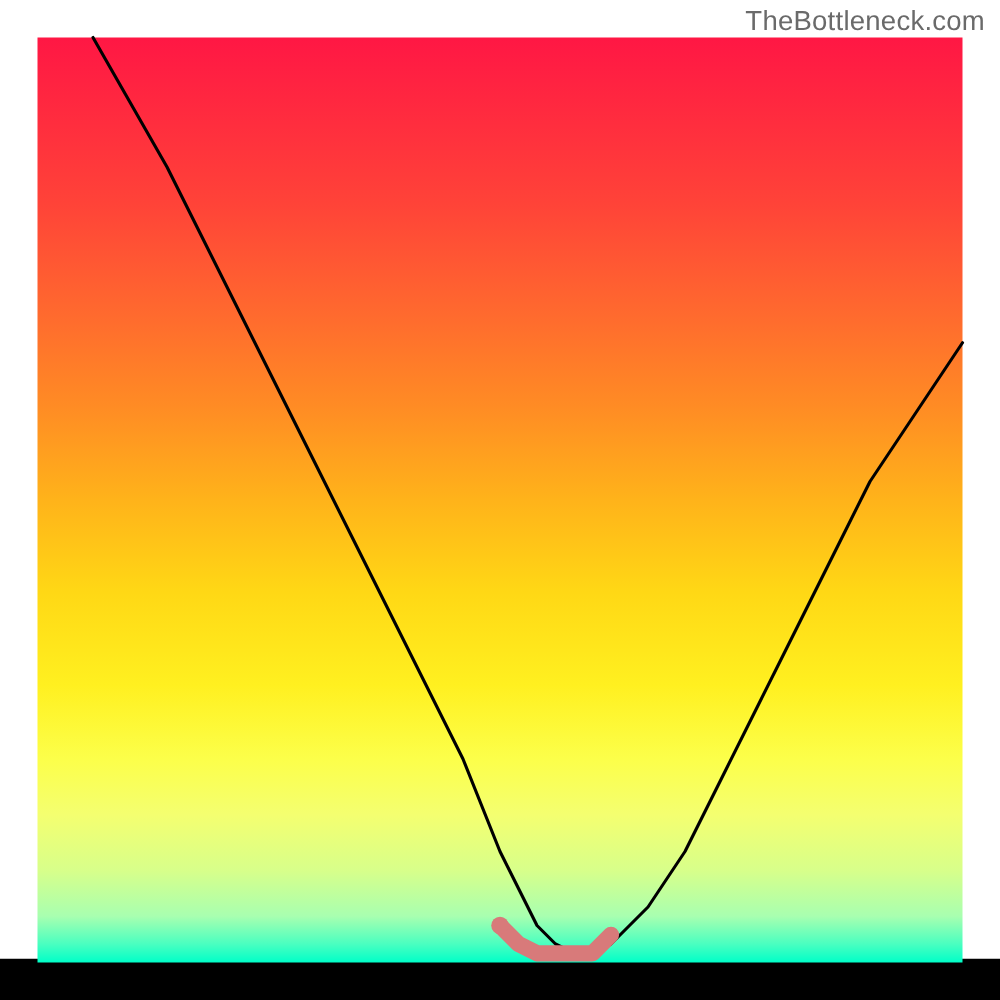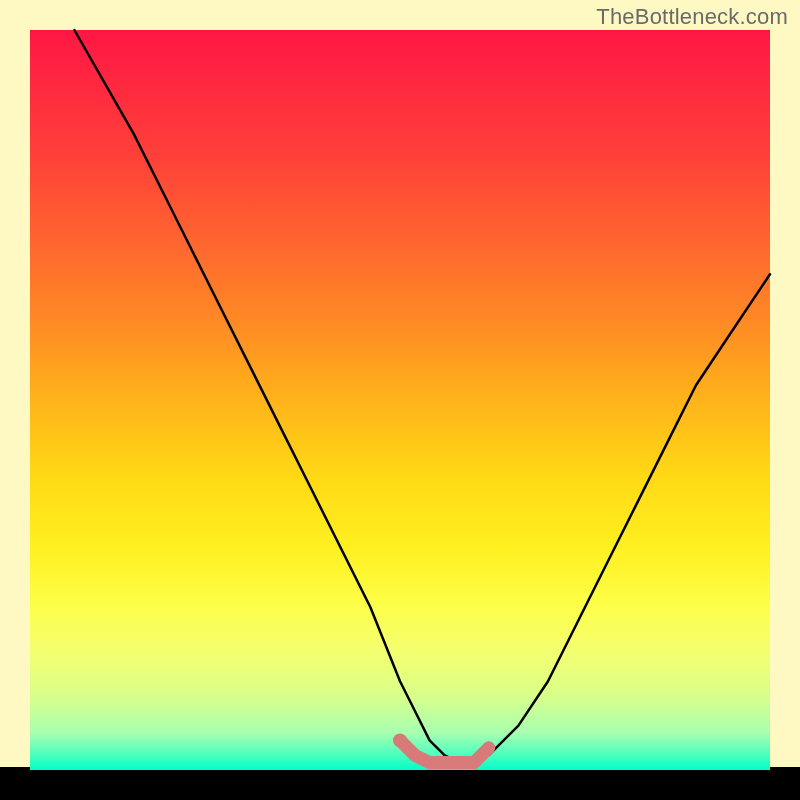--- a/index.html
+++ b/index.html
@@ -10,21 +10,21 @@
     background: #000;
     overflow: hidden;
     font-family: Arial, Helvetica, sans-serif;
   }
   .frame {
     position: absolute;
     left: 0;
     top: 0;
     width: 800px;
     height: 767px;
-    background: #fef9c3;
+    background: #ffffff;
   }
   .plot-area {
     position: absolute;
     left: 30px;
     top: 30px;
     width: 740px;
     height: 740px;
     background: linear-gradient(to bottom,
       #ff1744 0%,
       #ff2a3f 8%,

